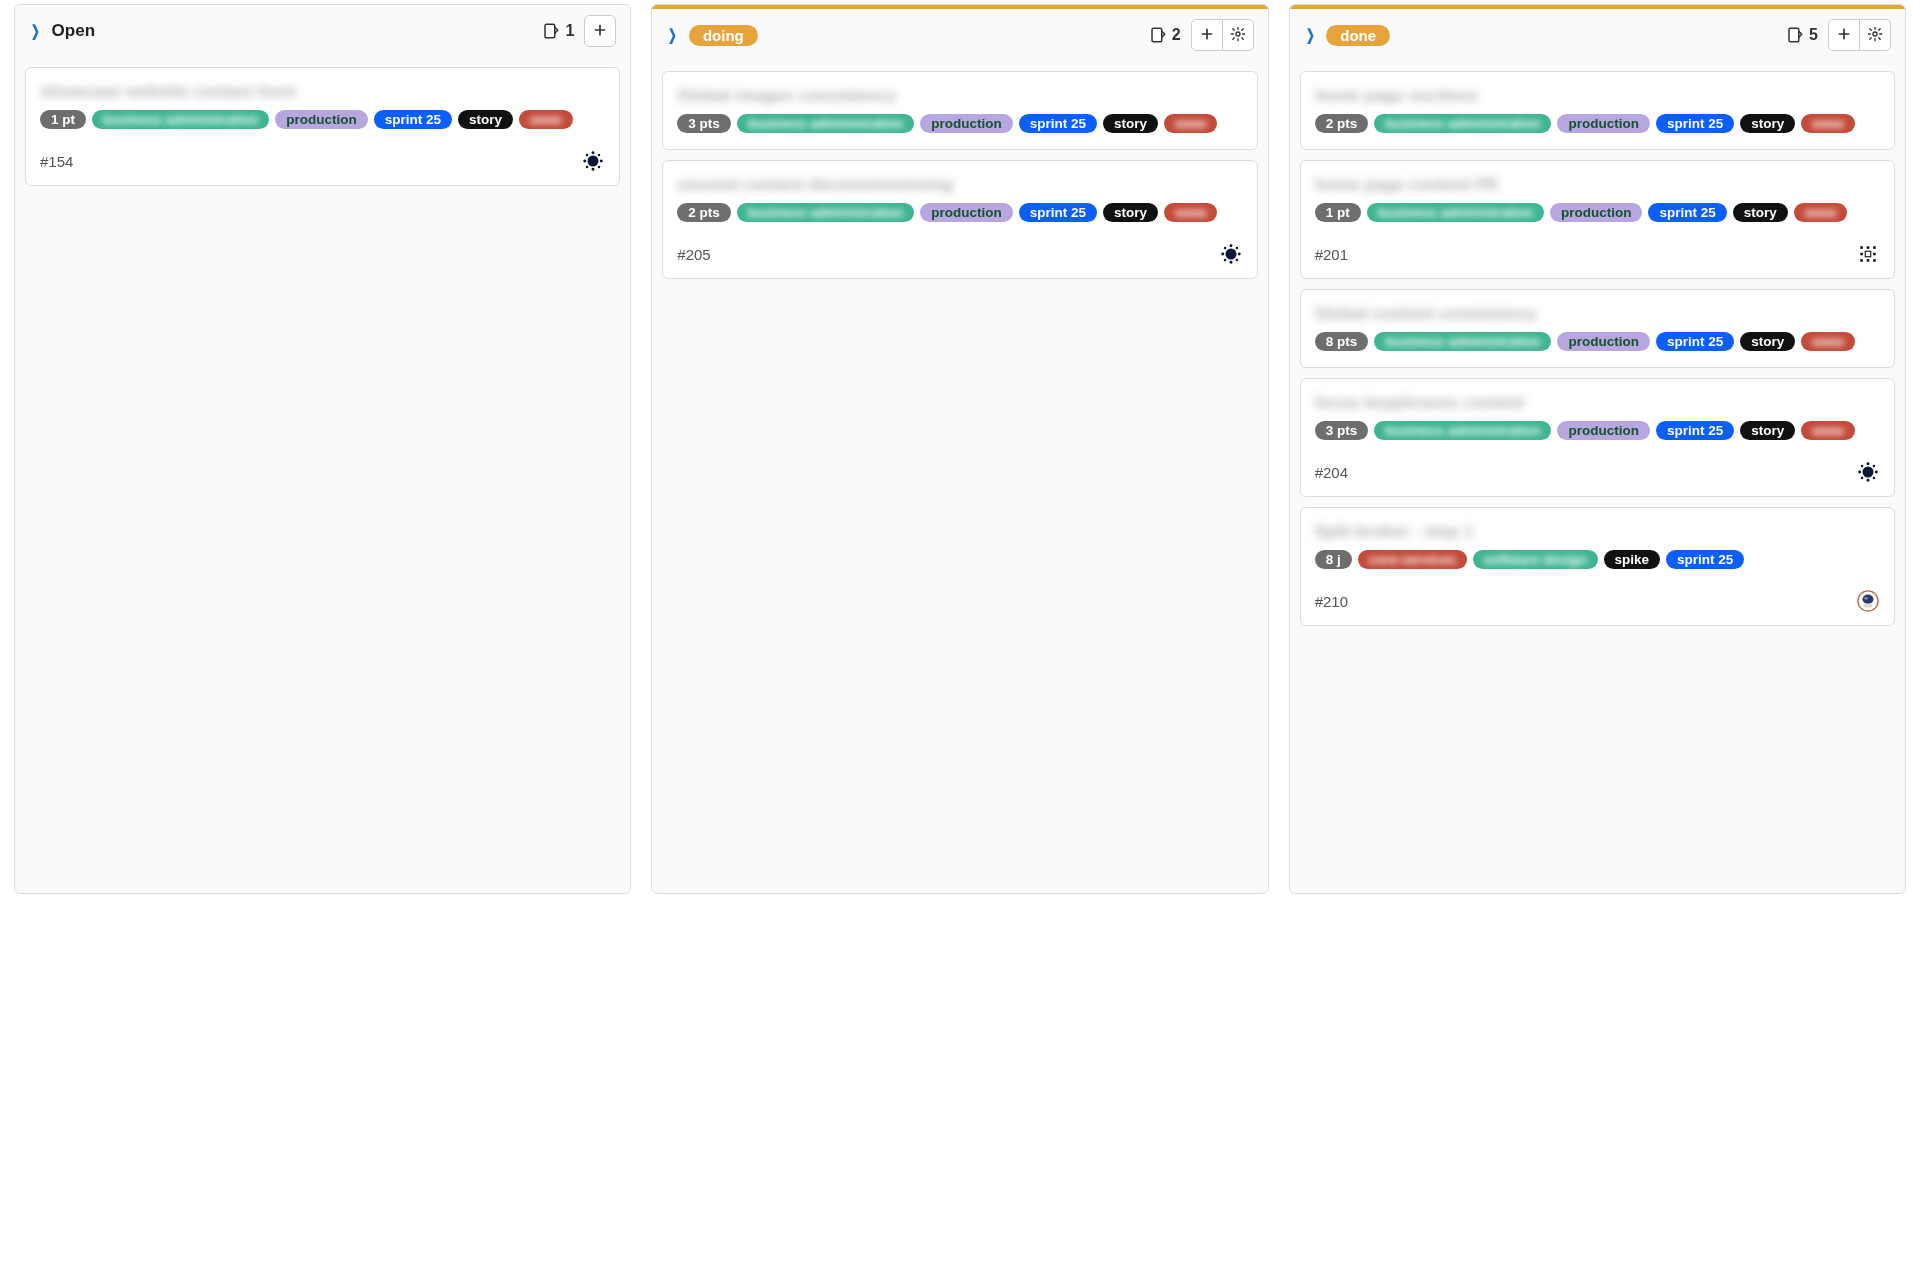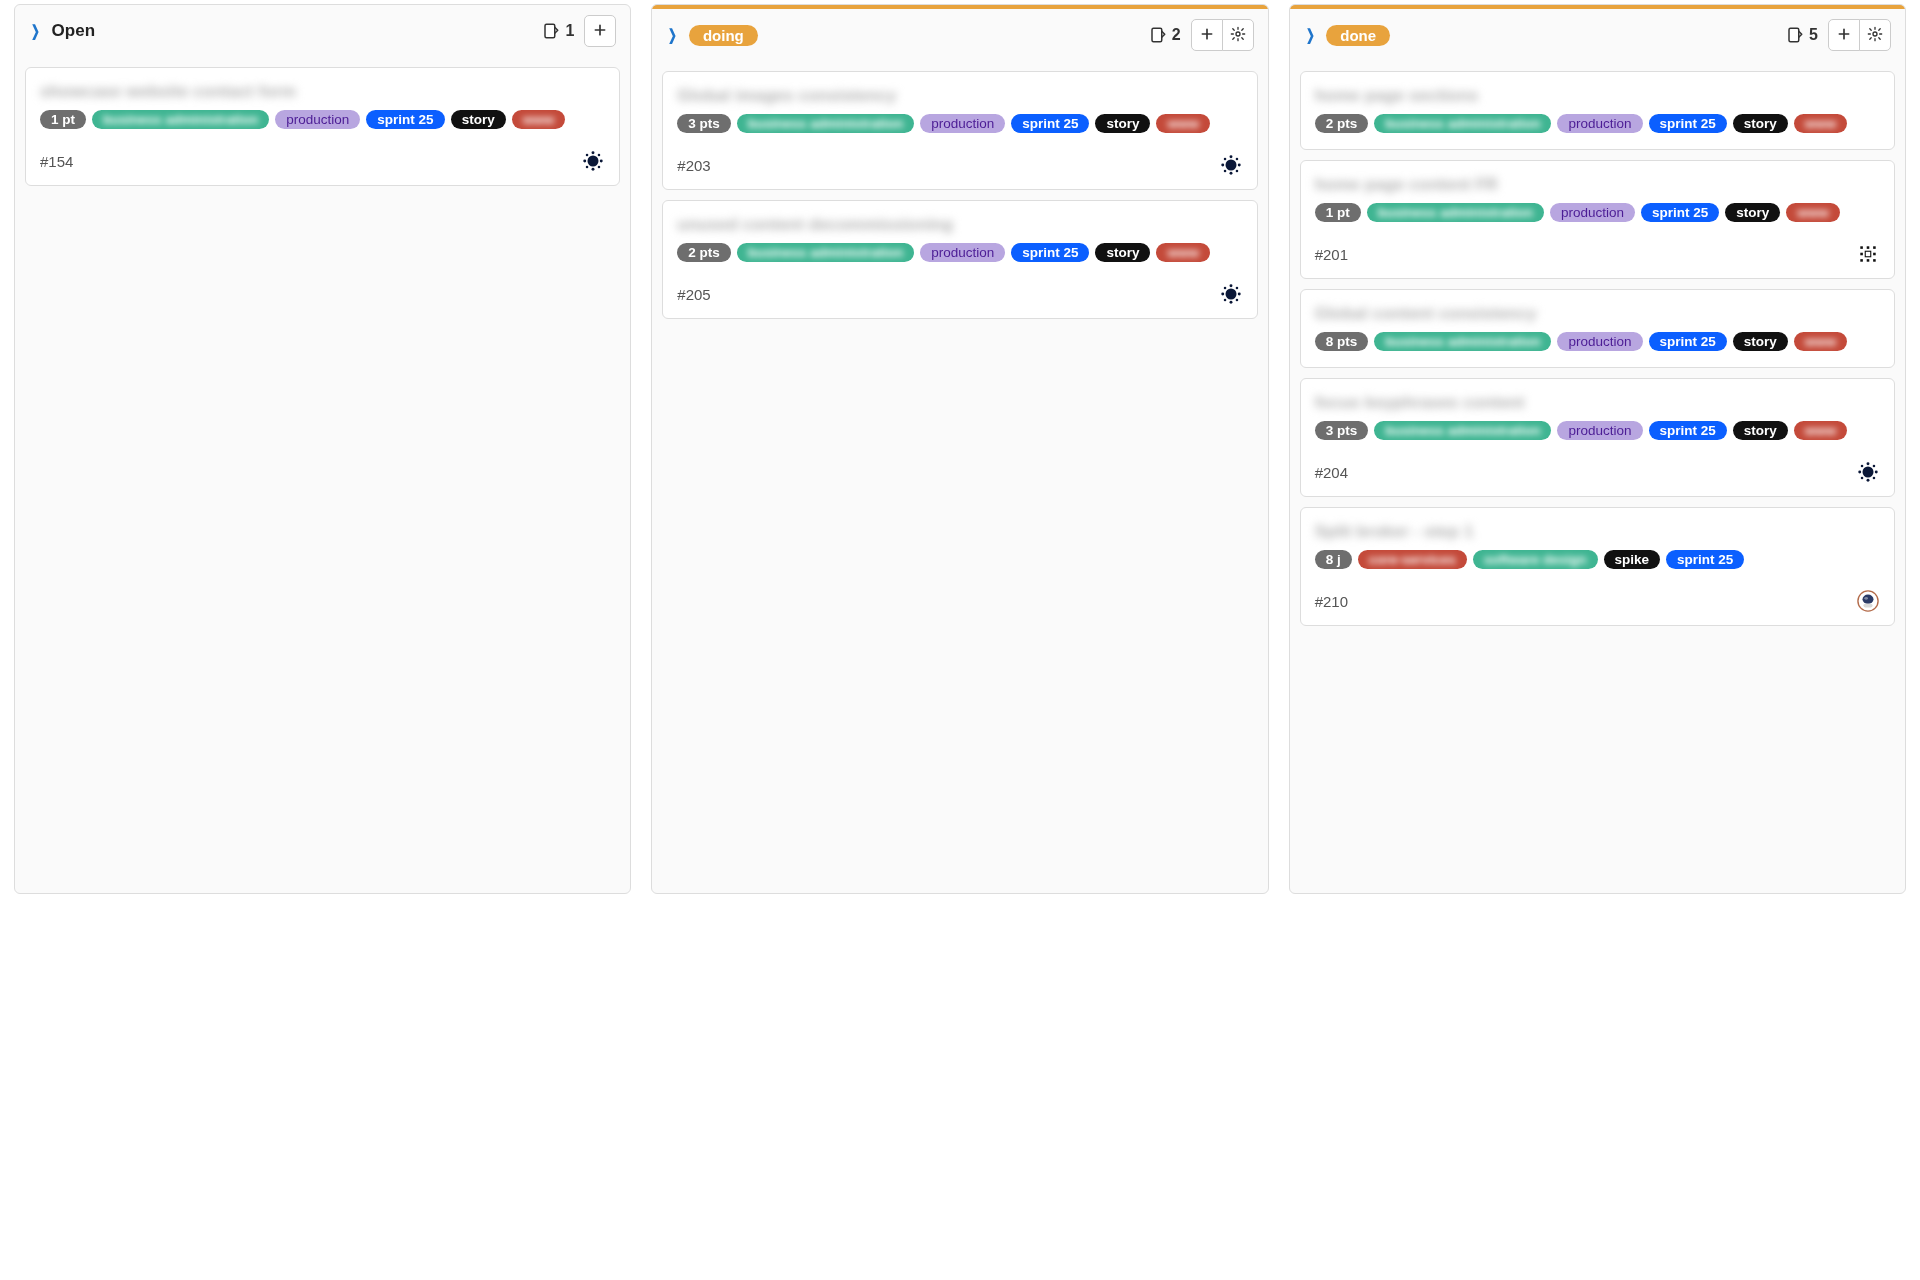--- a/index.html
+++ b/index.html
@@ -115,21 +115,21 @@
     font-size: 13.5px;
     font-weight: 600;
     padding: 2px 11px;
     border-radius: 12px;
     color: #fff;
     white-space: nowrap;
   }
   .lbl.blurred span { filter: blur(3px); }
   .lbl-gray   { background: #6e6e6e; }
   .lbl-teal   { background: #3fb592; }
-  .lbl-purple { background: #b8a6e0; color: #4c1d95; font-weight:400; }
+  .lbl-purple { background: #b8a6e0; color: #14532d; font-weight:700; }
   .lbl-blue   { background: #0b5fff; }
   .lbl-black  { background: #111; }
   .lbl-red    { background: #c44a3a; }
   .card-footer {
     display: flex;
     align-items: center;
     justify-content: space-between;
     margin-top: 20px;
   }
   .card-id {
@@ -227,38 +227,20 @@
         <div class="card">
           <div class="card-title">Global images consistency</div>
           <div class="labels">
             <span class="lbl lbl-gray"><span>3 pts</span></span>
             <span class="lbl lbl-teal blurred"><span>business administration</span></span>
             <span class="lbl lbl-purple"><span>production</span></span>
             <span class="lbl lbl-blue"><span>sprint 25</span></span>
             <span class="lbl lbl-black"><span>story</span></span>
             <span class="lbl lbl-red blurred"><span>www</span></span>
           </div>
-          <div class="card-footer">
-            <span class="card-id">#203</span>
-            <span class="avatar">
-              <svg viewBox="0 0 24 24">
-                <circle cx="12" cy="12" r="6" fill="#0b1838"></circle>
-                <g fill="#0b1838">
-                  <circle cx="12" cy="3" r="1.6"></circle>
-                  <circle cx="12" cy="21" r="1.6"></circle>
-                  <circle cx="3" cy="12" r="1.6"></circle>
-                  <circle cx="21" cy="12" r="1.6"></circle>
-                  <circle cx="5.5" cy="5.5" r="1.4"></circle>
-                  <circle cx="18.5" cy="5.5" r="1.4"></circle>
-                  <circle cx="5.5" cy="18.5" r="1.4"></circle>
-                  <circle cx="18.5" cy="18.5" r="1.4"></circle>
-                </g>
-              </svg>
-            </span>
-          </div>
         </div>
         <div class="card">
           <div class="card-title">unused content decommissioning</div>
           <div class="labels">
             <span class="lbl lbl-gray"><span>2 pts</span></span>
             <span class="lbl lbl-teal blurred"><span>business administration</span></span>
             <span class="lbl lbl-purple"><span>production</span></span>
             <span class="lbl lbl-blue"><span>sprint 25</span></span>
             <span class="lbl lbl-black"><span>story</span></span>
             <span class="lbl lbl-red blurred"><span>www</span></span>

